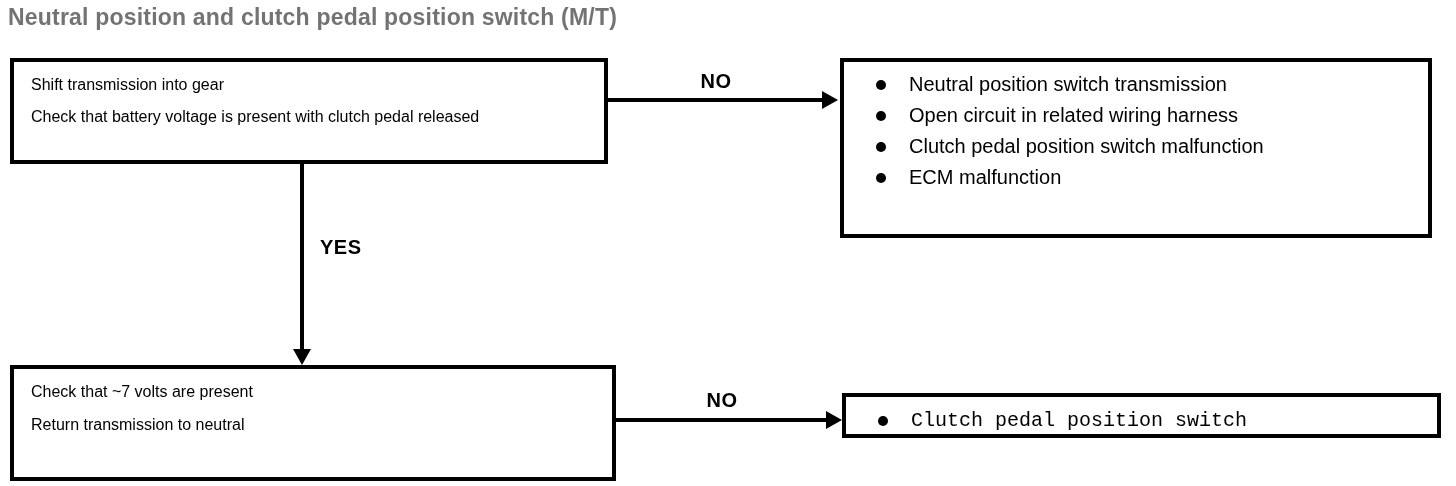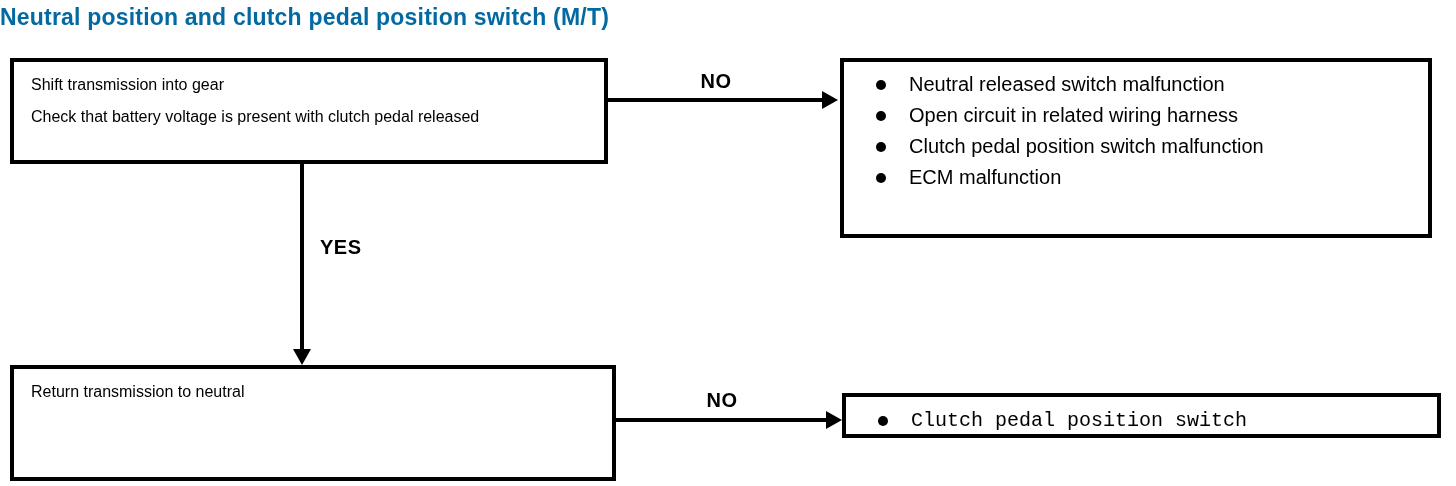--- a/index.html
+++ b/index.html
@@ -11,26 +11,26 @@
     position: relative;
     width: 1456px;
     height: 486px;
     background: #ffffff;
     font-family: "Liberation Sans", sans-serif;
     color: #000000;
     overflow: hidden;
   }
   .title {
     position: absolute;
-    left: 0;
+    left: 8px;
     top: 4px;
     font-size: 23px;
     font-weight: 700;
     letter-spacing: 0.2px;
-    color: #0369a1;
+    color: #737373;
   }
   .fc-box {
     position: absolute;
     border: 4px solid #000000;
     background: #ffffff;
     box-sizing: border-box;
   }
   .box-step1   { left: 10px;  top: 58px;  width: 598px; height: 106px; }
   .box-result1 { left: 840px; top: 58px;  width: 592px; height: 180px; }
   .box-step2   { left: 10px;  top: 365px; width: 606px; height: 116px; }
@@ -114,21 +114,21 @@
   </div>
 
   <div class="arrow-label label-no-top">NO</div>
   <div class="shaft-h" style="left:608px; top:98px; width:216px;"></div>
   <div class="head-right" style="left:822px; top:91px;"></div>
 
   <div class="fc-box box-result1">
     <div class="bullet-list">
       <div class="bullet-row">
         <span class="bullet"></span>
-        <span>Neutral released switch malfunction</span>
+        <span>Neutral position switch transmission</span>
       </div>
       <div class="bullet-row">
         <span class="bullet"></span>
         <span>Open circuit in related wiring harness</span>
       </div>
       <div class="bullet-row">
         <span class="bullet"></span>
         <span>Clutch pedal position switch malfunction</span>
       </div>
       <div class="bullet-row">
@@ -137,20 +137,21 @@
       </div>
     </div>
   </div>
 
   <div class="shaft-v" style="left:300px; top:164px; height:186px;"></div>
   <div class="head-down" style="left:293px; top:349px;"></div>
   <div class="arrow-label label-yes">YES</div>
 
   <div class="fc-box box-step2">
     <div class="box-text">
+      <div class="para">Check that ~7 volts are present</div>
       <div class="para">Return transmission to neutral</div>
     </div>
   </div>
 
   <div class="arrow-label label-no-bottom">NO</div>
   <div class="shaft-h" style="left:616px; top:418px; width:212px;"></div>
   <div class="head-right" style="left:826px; top:411px;"></div>
 
   <div class="fc-box box-result2">
     <div class="bullet-list">

